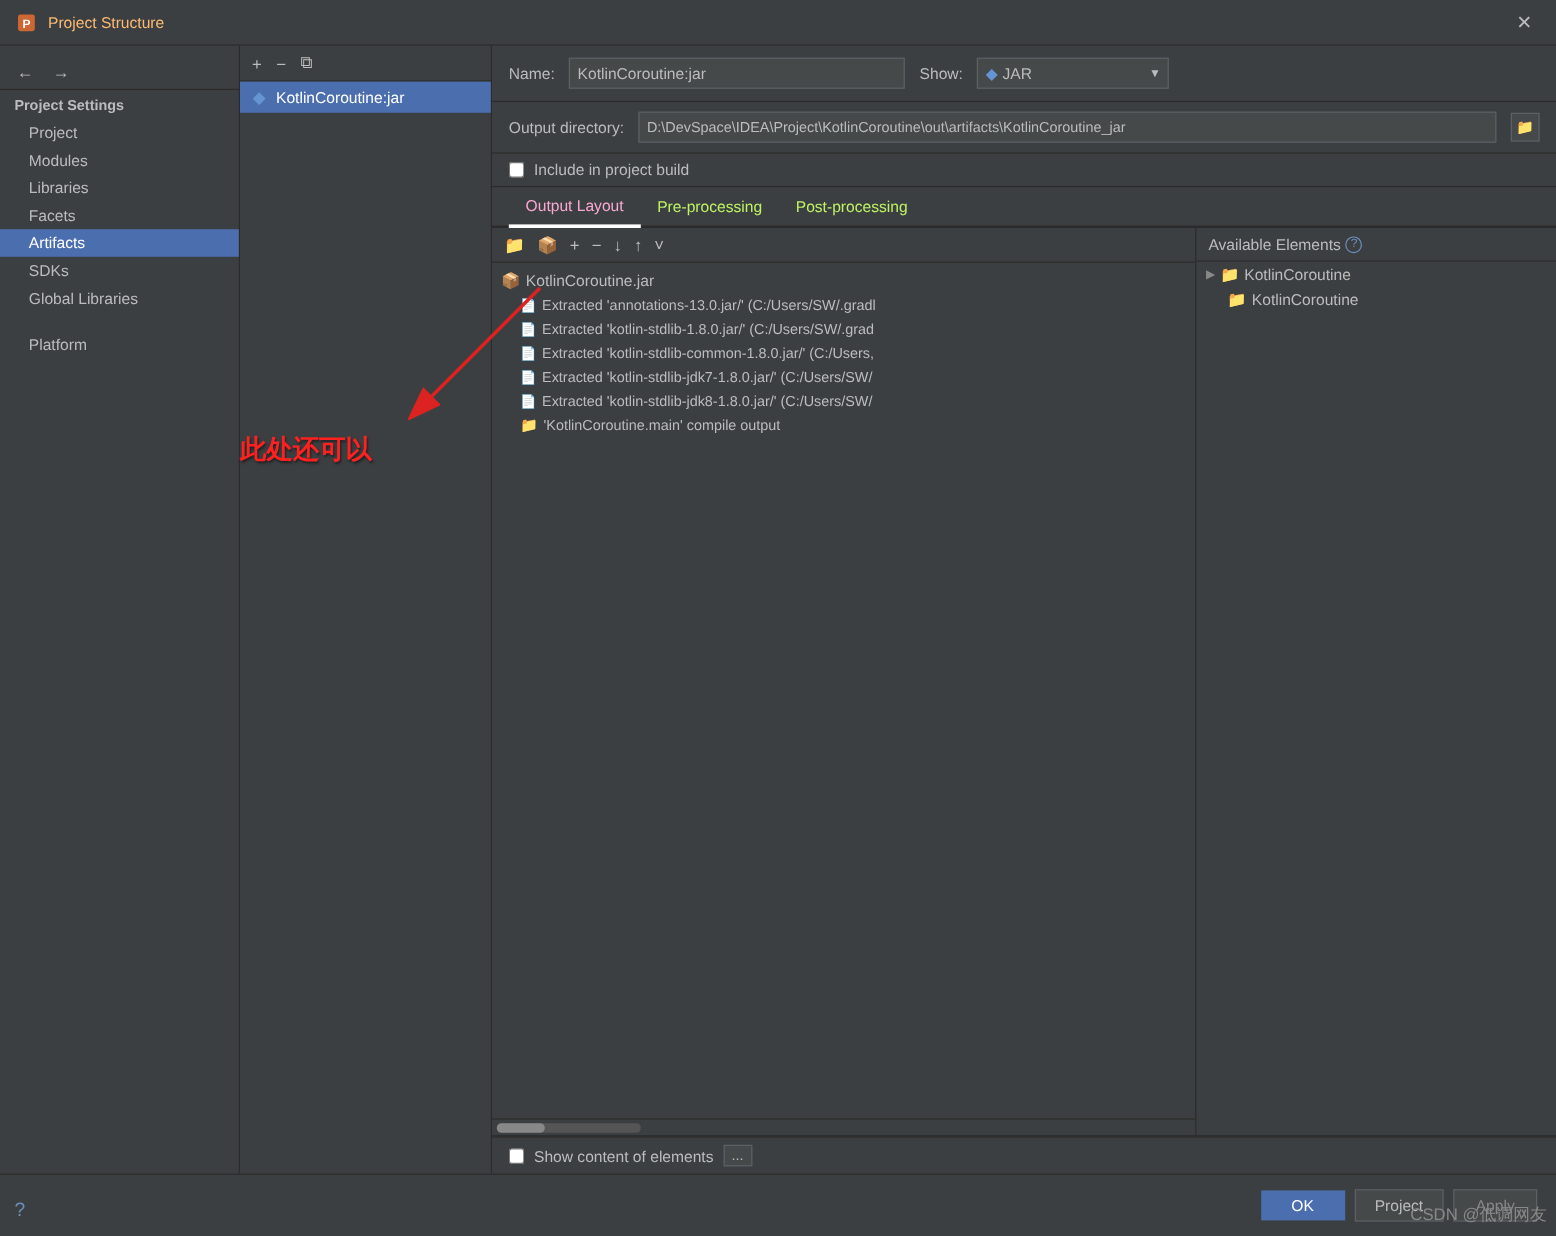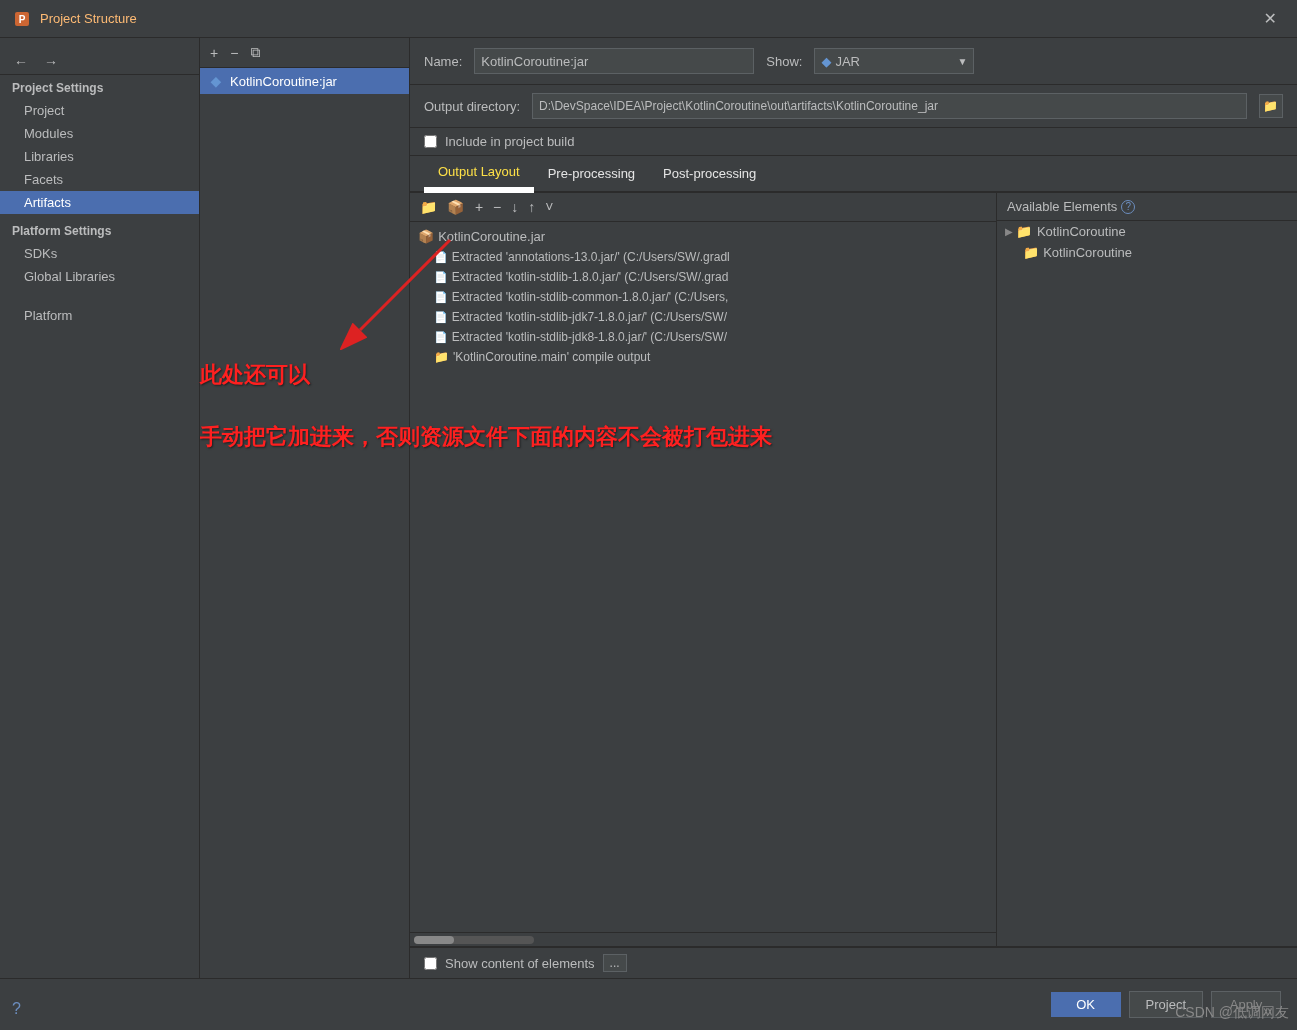--- a/index.html
+++ b/index.html
@@ -228,28 +228,28 @@
     
     .tabs-row {
       display: flex;
       align-items: center;
       border-bottom: 2px solid #2b2b2b;
       padding: 0 14px;
     }
     .tab {
       padding: 8px 14px;
       cursor: pointer;
-      color: #e5e5e5;
+      color: #bef264;
       font-size: 13px;
       border-bottom: 2px solid transparent;
       margin-bottom: -2px;
     }
     .tab.active {
-      color: #fde047;
-      border-bottom: 6px solid #ffffff;
+      color: #f9a8d4;
+      border-bottom: 3px solid #ffffff;
     }
 
     
     .output-layout-content {
       flex: 1;
       display: flex;
       border-bottom: 1px solid #2b2b2b;
       overflow: hidden;
     }
 
@@ -487,21 +487,20 @@
     <div class="sidebar-item">
       <span>Libraries</span>
     </div>
     <div class="sidebar-item">
       <span>Facets</span>
     </div>
     <div class="sidebar-item active">
       <span>Artifacts</span>
     </div>
 
-    <div class="sidebar-platform-label">Platform Settings</div>
     <div class="sidebar-item">
       <span>SDKs</span>
     </div>
     <div class="sidebar-item">
       <span>Global Libraries</span>
     </div>
 
     <div style="height:16px;"></div>
     <div class="sidebar-item">
       <span>Platform</span>
@@ -653,21 +652,20 @@
 
       </div>
     </div>
   </div>
 </div>
 
 <div class="annotation-overlay">
   <div class="annotation-text">
     <span>此处还可以</span><br>
     <br>
-    <span>手动把它加进来，否则资源文件下面的内容不会被打包进来</span>
   </div>
 </div>
 
 <div class="red-arrow">
   <svg width="140" height="120" viewBox="0 0 140 120">
     <defs>
       <marker id="arrowhead" markerWidth="10" markerHeight="7" refX="0" refY="3.5" orient="auto">
         <polygon points="0 0, 10 3.5, 0 7" fill="#dd2222"></polygon>
       </marker>
     </defs>

